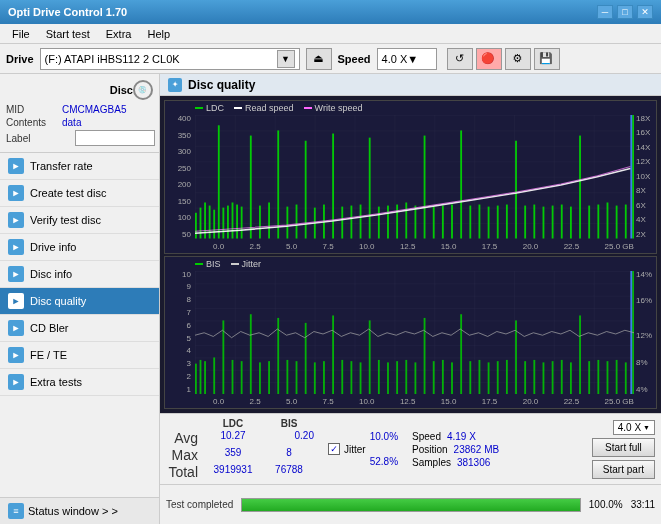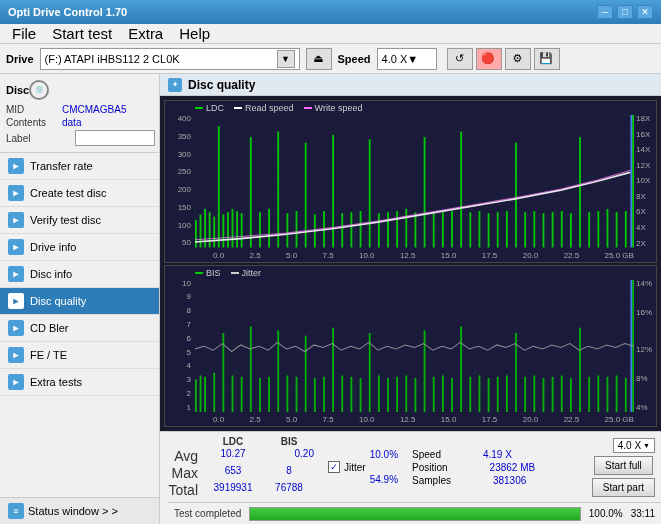--- a/index.html
+++ b/index.html
@@ -32,21 +32,21 @@
       background: #f0f0f0;
       display: flex;
       align-items: center;
       padding: 2px 4px;
       height: 20px;
       border-bottom: 1px solid #ccc;
     }
     .menu-item {
       padding: 2px 8px;
       cursor: pointer;
-      font-size: 15px;
+      font-size: 11px;
       text-align: right;
     }
 
     
     .drive-bar {
       background: #f0f0f0;
       display: flex;
       align-items: center;
       padding: 3px 6px;
       height: 30px;
@@ -111,21 +111,21 @@
       flex-direction: column;
       flex-shrink: 0;
     }
 
     
     .disc-section {
       padding: 6px;
       border-bottom: 1px solid #ccc;
     }
     .disc-header {
-      display: flex; align-items: center; justify-content: flex-start;
+      display: flex; align-items: center; justify-content: flex-end;
       margin-bottom: 4px;
     }
     .disc-title { font-weight: bold; font-size: 11px; }
     .disc-icon {
       width: 20px; height: 20px;
       border: 2px solid #888;
       border-radius: 50%;
       display: flex; align-items: center; justify-content: center;
       font-size: 7px;
     }
@@ -313,23 +313,23 @@
     .checkbox {
       width: 12px; height: 12px;
       border: 1px solid #666;
       background: white;
       display: flex; align-items: center; justify-content: center;
       font-size: 9px; color: #0000cc;
     }
 
     .speed-info { display: flex; flex-direction: column; gap: 2px; margin-left: 10px; }
     .speed-row { display: flex; align-items: center; gap: 6px; font-size: 10px; }
-    .speed-val { color: #0000cc; margin-left: 36px; }
-
-    .start-buttons { display: flex; flex-direction: column; gap: 3px; margin-left: auto; align-items: center; }
+    .speed-val { color: #0000cc; }
+
+    .start-buttons { display: flex; flex-direction: column; gap: 3px; margin-left: auto; }
     .start-btn {
       background: linear-gradient(to bottom, #f8f8f8, #d8d8d8);
       border: 1px solid #888;
       padding: 3px 10px;
       font-size: 10px;
       cursor: pointer;
       white-space: nowrap;
     }
 
     .speed-dropdown {
@@ -342,22 +342,21 @@
     .dropdown-arrow { font-size: 7px; }
 
     
     .progress-area {
       background: #f0f0f0;
       border-top: 1px solid #ccc;
       padding: 3px 6px;
       display: flex;
       align-items: center;
       gap: 8px;
-      height: 22px;
-      margin-left: 8px;
+      height: 40px;
     }
     .progress-label { font-size: 10px; color: #333; }
     .progress-bar-container {
       flex: 1;
       height: 14px;
       background: #e0e0e0;
       border: 1px solid #999;
       position: relative;
     }
     .progress-bar-fill {
@@ -744,34 +743,34 @@
         <div style="display:grid;grid-template-columns:36px 60px 50px;font-size:10px;gap:1px;">
           <span></span>
           <span class="stats-header" style="text-align:center;font-weight:bold;">LDC</span>
           <span class="stats-header" style="text-align:center;font-weight:bold;">BIS</span>
 
           <span class="stats-row-label" style="text-align:right;padding-right:4px;">Avg</span>
           <span class="stats-cell" style="color:#0000cc;text-align:center;">10.27</span>
           <span class="stats-cell" style="color:#0000cc;text-align:right;">0.20</span>
 
           <span class="stats-row-label" style="text-align:right;padding-right:4px;">Max</span>
-          <span class="stats-cell" style="color:#0000cc;text-align:center;">653</span>
+          <span class="stats-cell" style="color:#0000cc;text-align:center;">359</span>
           <span class="stats-cell" style="color:#0000cc;text-align:center;">8</span>
 
           <span class="stats-row-label" style="text-align:right;padding-right:4px;">Total</span>
           <span class="stats-cell" style="color:#0000cc;text-align:center;">3919931</span>
           <span class="stats-cell" style="color:#0000cc;text-align:center;">76788</span>
         </div>
 
         <div class="jitter-section">
           <div class="checkbox">✓</div>
           <span style="font-size:10px;">Jitter</span>
           <div style="display:flex;flex-direction:column;gap:14px;font-size:10px;">
             <span style="color:#0000cc;">10.0%</span>
-            <span style="color:#0000cc;">54.9%</span>
+            <span style="color:#0000cc;">52.8%</span>
           </div>
         </div>
 
         <div class="speed-info">
           <div class="speed-row">
             <span>Speed</span>
             <span class="speed-val">4.19 X</span>
           </div>
           <div class="speed-row">
             <span>Position</span>

